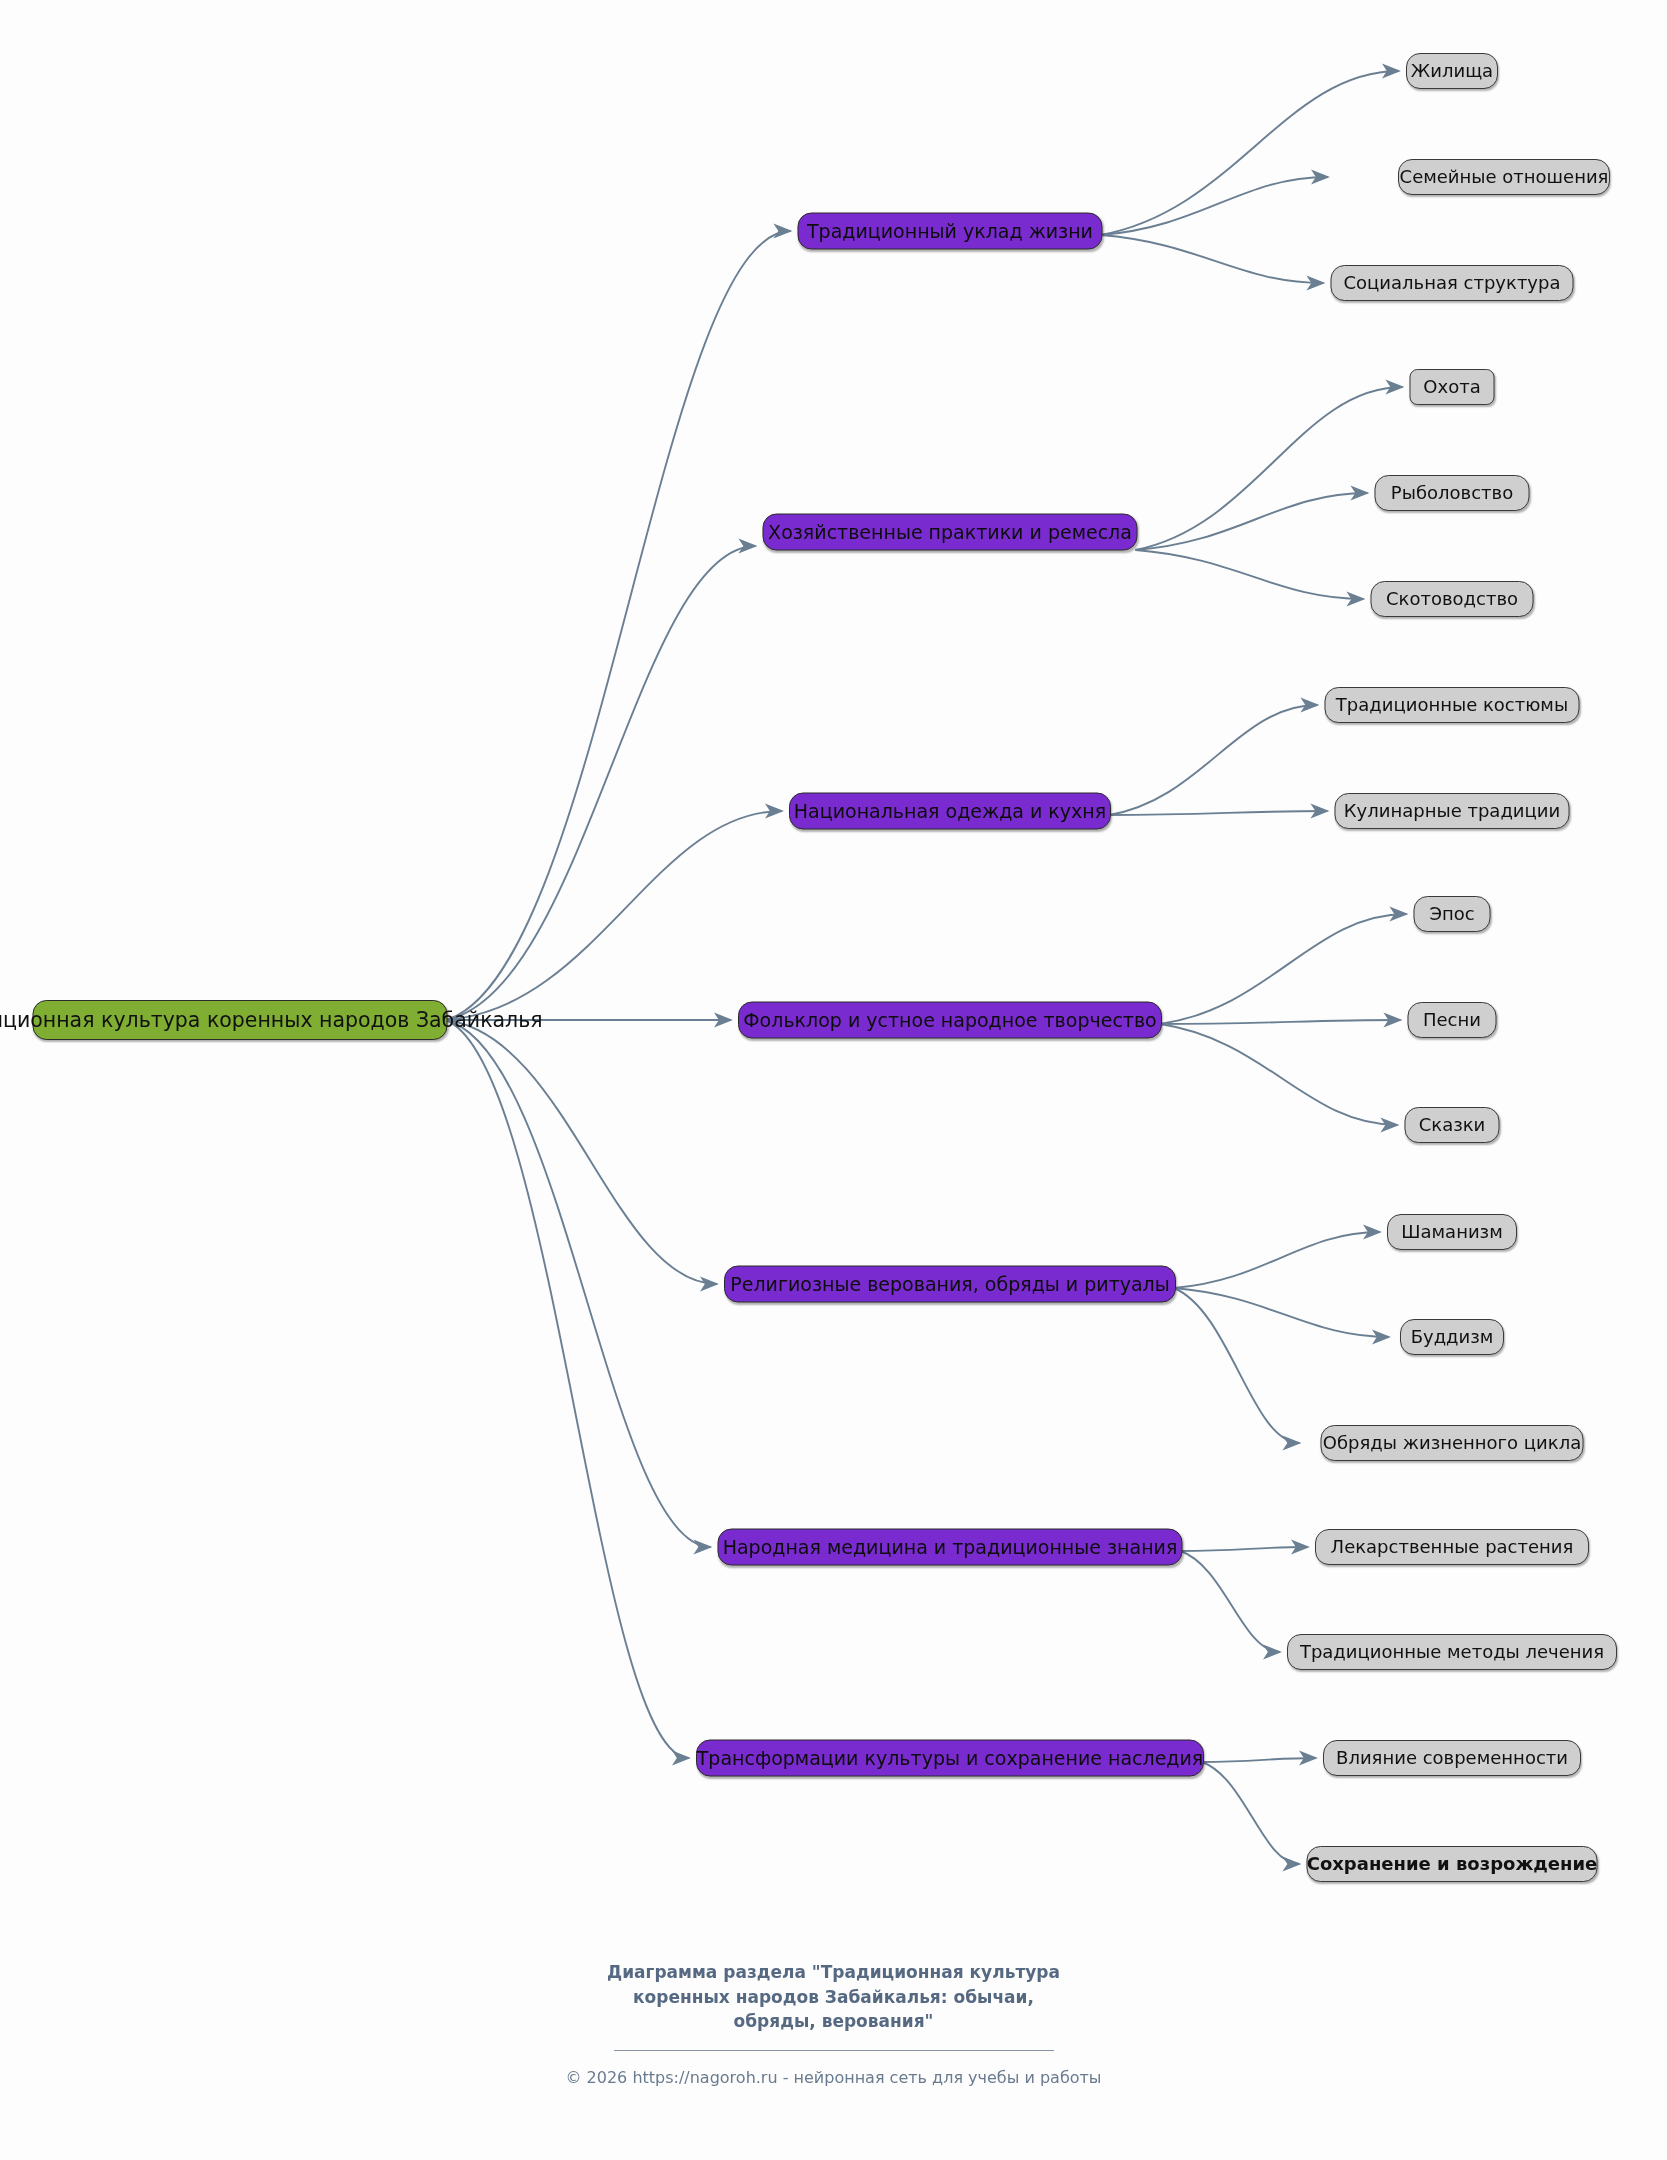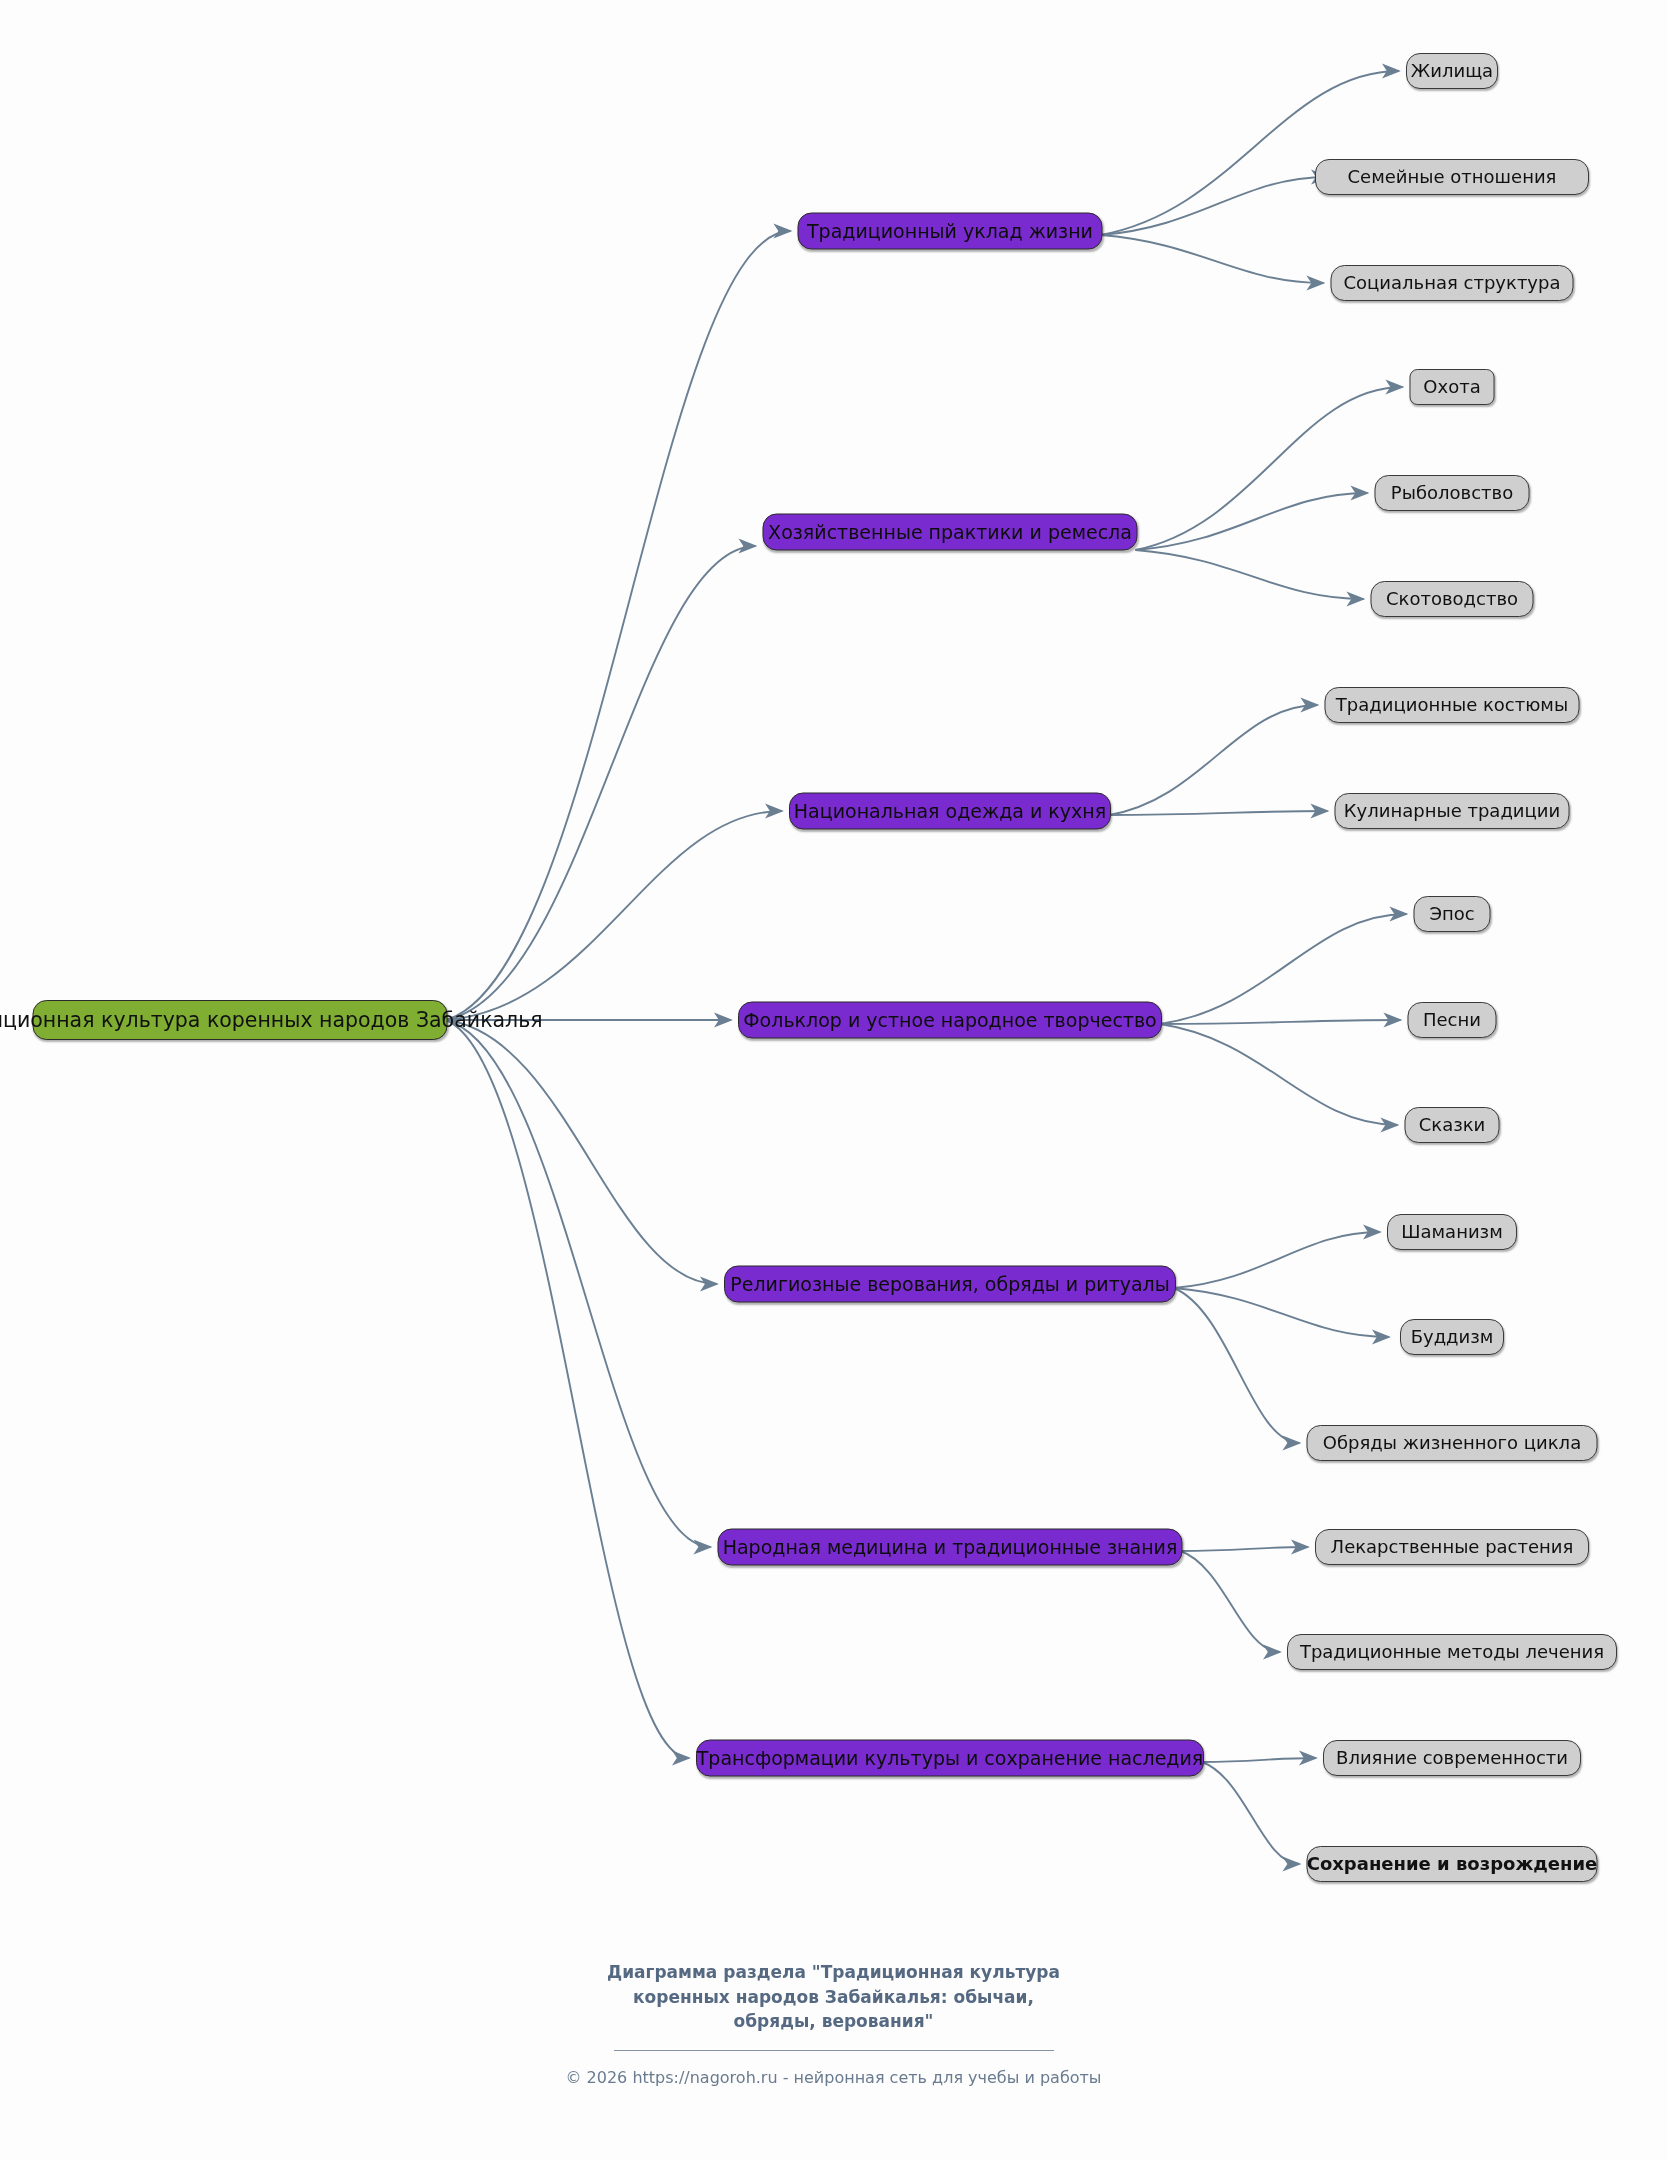--- a/index.html
+++ b/index.html
@@ -144,21 +144,21 @@
   <div id="nodes">
       <div class="node node-root" style="left: 240px; top: 1020px; width: 415px;">
         <span>Традиционная культура коренных народов Забайкалья</span>
       </div>
       <div class="node node-branch" style="left: 950px; top: 231px; width: 305px;">
         <span>Традиционный уклад жизни</span>
       </div>
       <div class="node node-leaf" style="left: 1452px; top: 71px; width: 92px;">
         <span>Жилища</span>
       </div>
-      <div class="node node-leaf" style="left: 1452px; top: 177px; width: 274px;">
+      <div class="node node-leaf" style="left: 1504px; top: 177px; width: 212px;">
         <span>Семейные отношения</span>
       </div>
       <div class="node node-leaf" style="left: 1452px; top: 283px; width: 243px;">
         <span>Социальная структура</span>
       </div>
       <div class="node node-branch" style="left: 950px; top: 532px; width: 375px; text-align: center;">
         <span>Хозяйственные практики и ремесла</span>
       </div>
       <div class="node node-leaf" style="left: 1452px; top: 387px; width: 85px; border-radius: 8px;">
         <span>Охота</span>
@@ -192,21 +192,21 @@
       </div>
       <div class="node node-branch" style="left: 950px; top: 1284px; width: 452px;">
         <span>Религиозные верования, обряды и ритуалы</span>
       </div>
       <div class="node node-leaf" style="left: 1452px; top: 1232px; width: 130px;">
         <span>Шаманизм</span>
       </div>
       <div class="node node-leaf" style="left: 1452px; top: 1337px; width: 104px;">
         <span>Буддизм</span>
       </div>
-      <div class="node node-leaf" style="left: 1452px; top: 1443px; width: 291px;">
+      <div class="node node-leaf" style="left: 1452px; top: 1443px; width: 263px;">
         <span>Обряды жизненного цикла</span>
       </div>
       <div class="node node-branch" style="left: 950px; top: 1547px; width: 465px;">
         <span>Народная медицина и традиционные знания</span>
       </div>
       <div class="node node-leaf" style="left: 1452px; top: 1547px; width: 274px;">
         <span>Лекарственные растения</span>
       </div>
       <div class="node node-leaf" style="left: 1452px; top: 1652px; width: 330px;">
         <span>Традиционные методы лечения</span>

